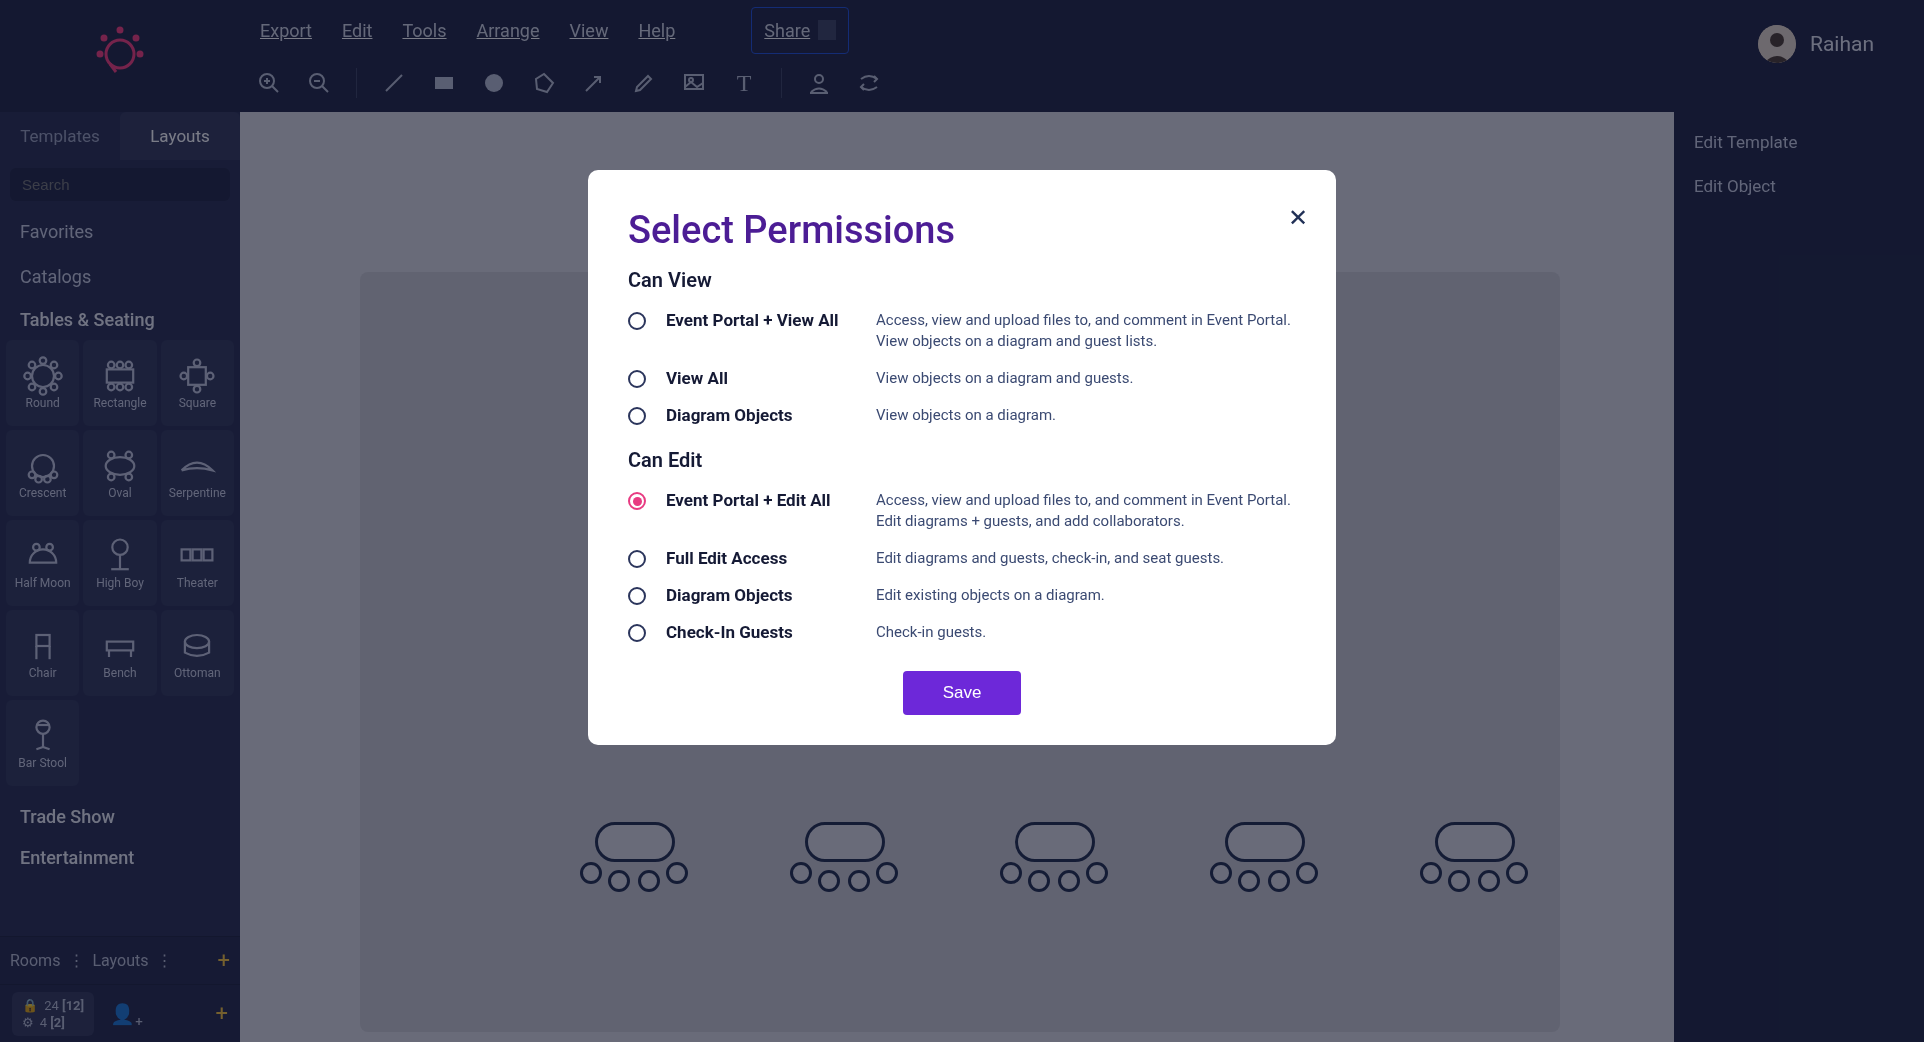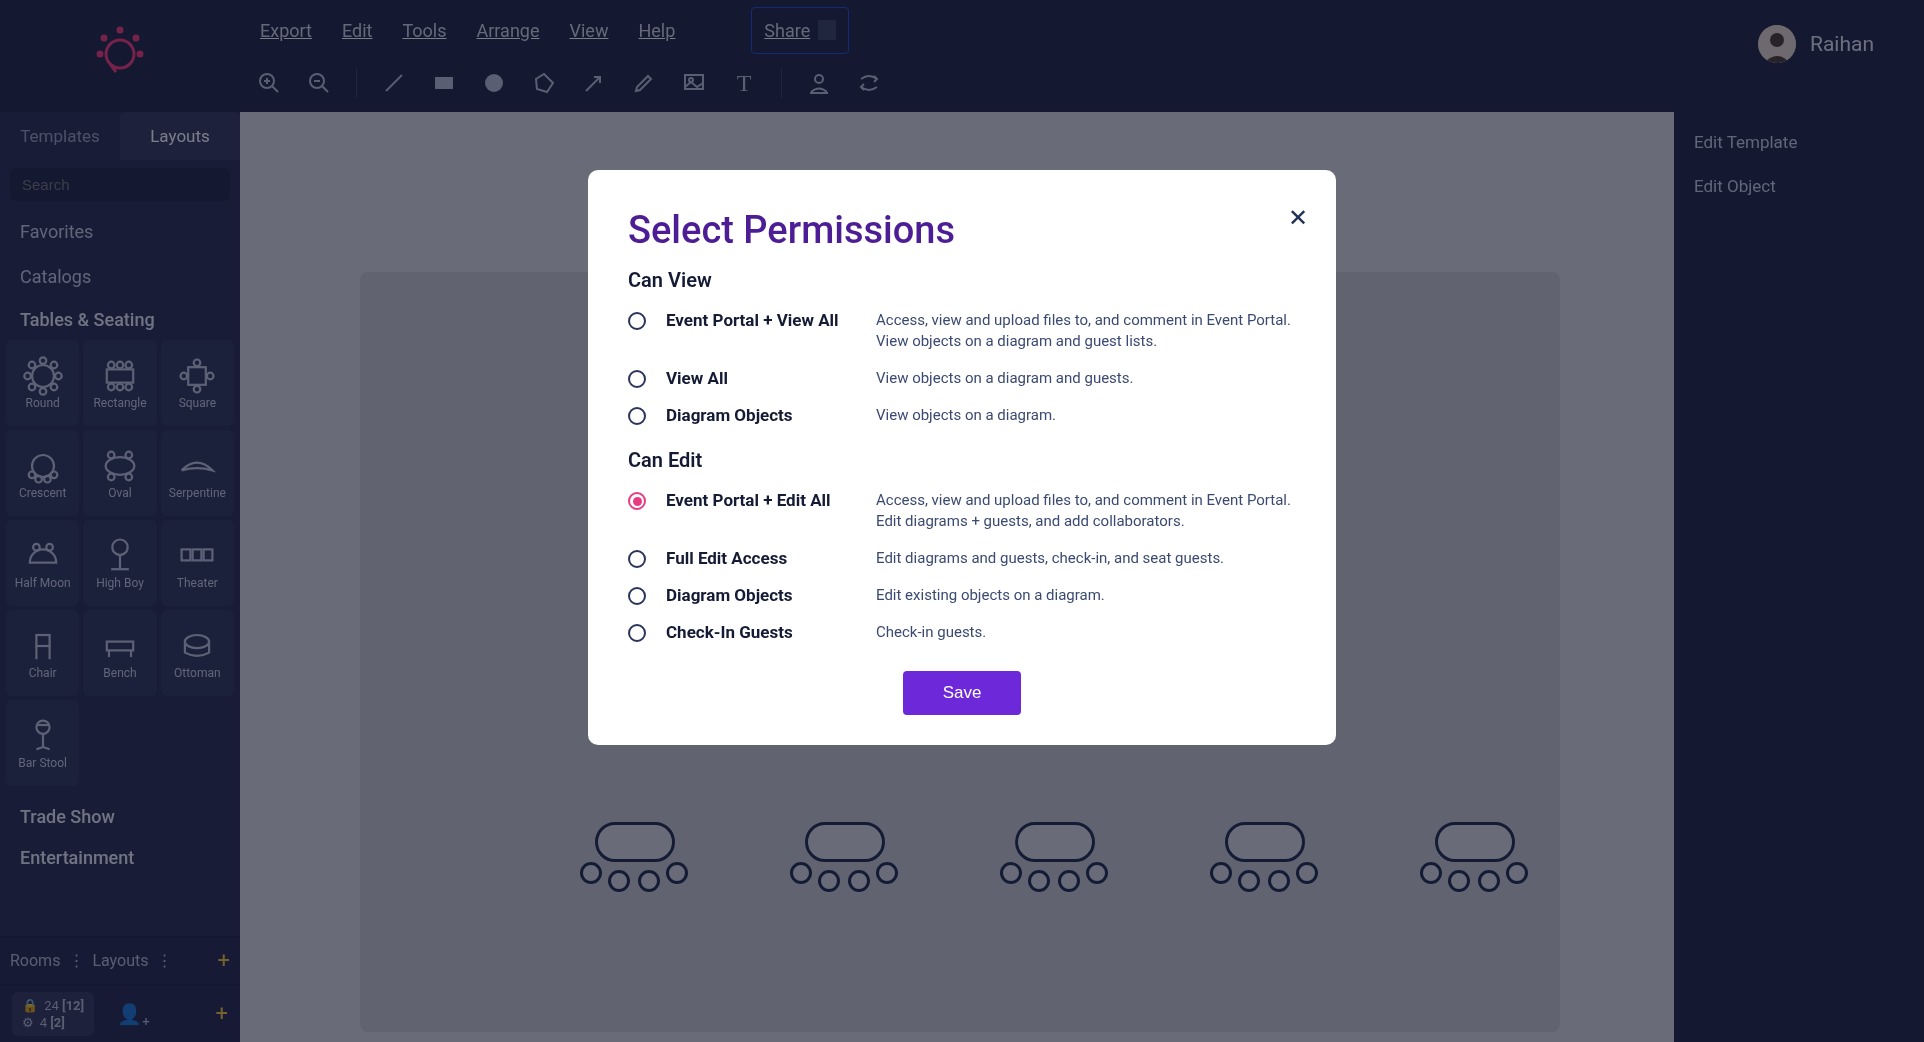--- a/index.html
+++ b/index.html
@@ -90,21 +90,21 @@
   background:#2f3557; border-radius:6px; height:86px;
   display:flex; flex-direction:column; align-items:center; justify-content:center; 
   color:#c8cce0; font-size:12px; cursor:pointer;
 }
 .obj-icon { width:44px; height:40px; display:flex; align-items:center; justify-content:center; color:#bfc4da;}
 .side-bottom {
   position:absolute; bottom:0; left:0; width:100%; background:#232748;
 }
 .side-bottom .row { display:flex; align-items:center; height:48px; padding:0 10px; color:#b7bcd0; font-size:16px; border-top:1px solid #1b1f3a;}
 .side-bottom .row .plus { margin-left:auto; color:#f3c23a; font-size:22px; }
-.side-bottom .row2 { display:flex; align-items:center; height:58px; padding:0 12px; gap:23px; font-size:14px; color:#b7bcd0; border-top:1px solid #1b1f3a;}
+.side-bottom .row2 { display:flex; align-items:center; height:58px; padding:0 12px; gap:16px; font-size:14px; color:#b7bcd0; border-top:1px solid #1b1f3a;}
 .badge-block { background:#313658; border-radius:6px; padding:6px 10px; display:flex; flex-direction:column; gap:2px; font-size:13px;}
 .canvas {
   position:absolute; left:240px; top:112px; right:250px; bottom:0;
   background:#dadae0;
 }
 .paper {
   position:absolute; left:120px; top:160px; width:1200px; height:760px; background:#c8c8ce; border-radius:8px;
 }
 .right-panel {
   position:absolute; right:0; top:112px; width:250px; bottom:0;

